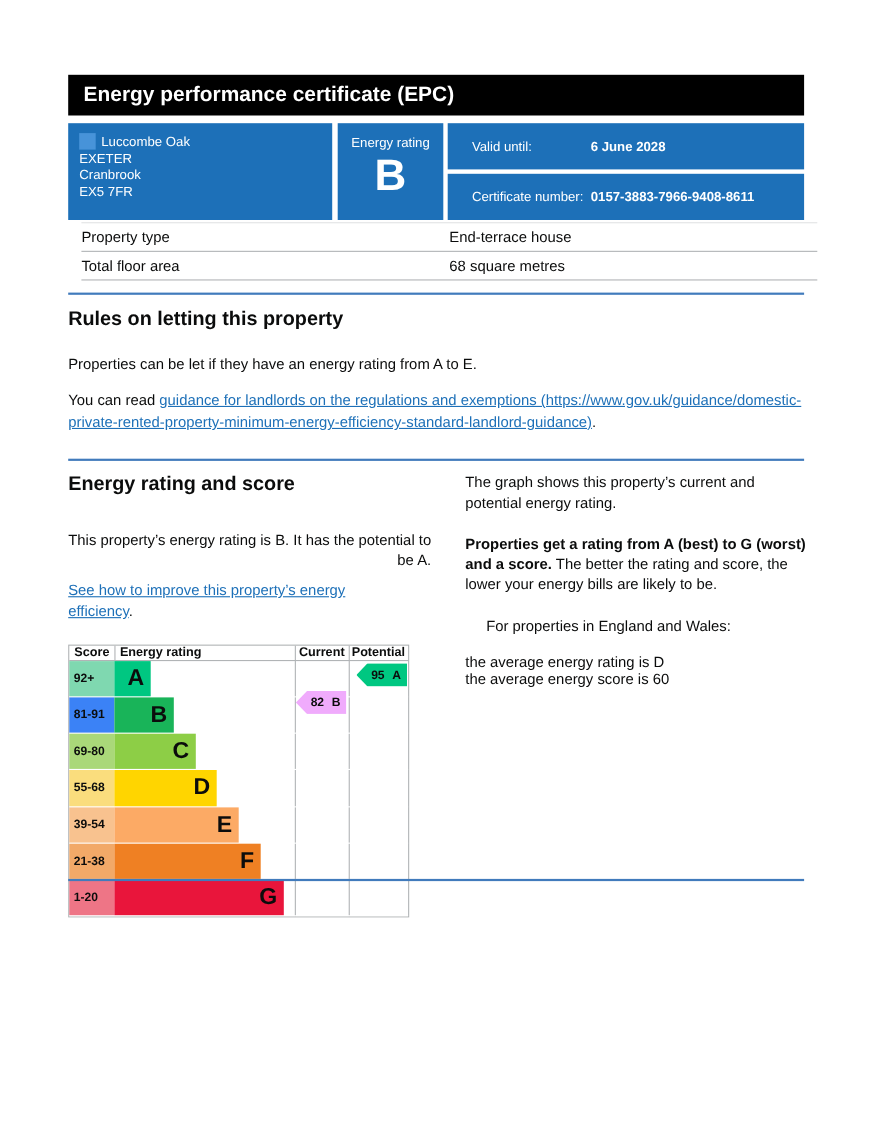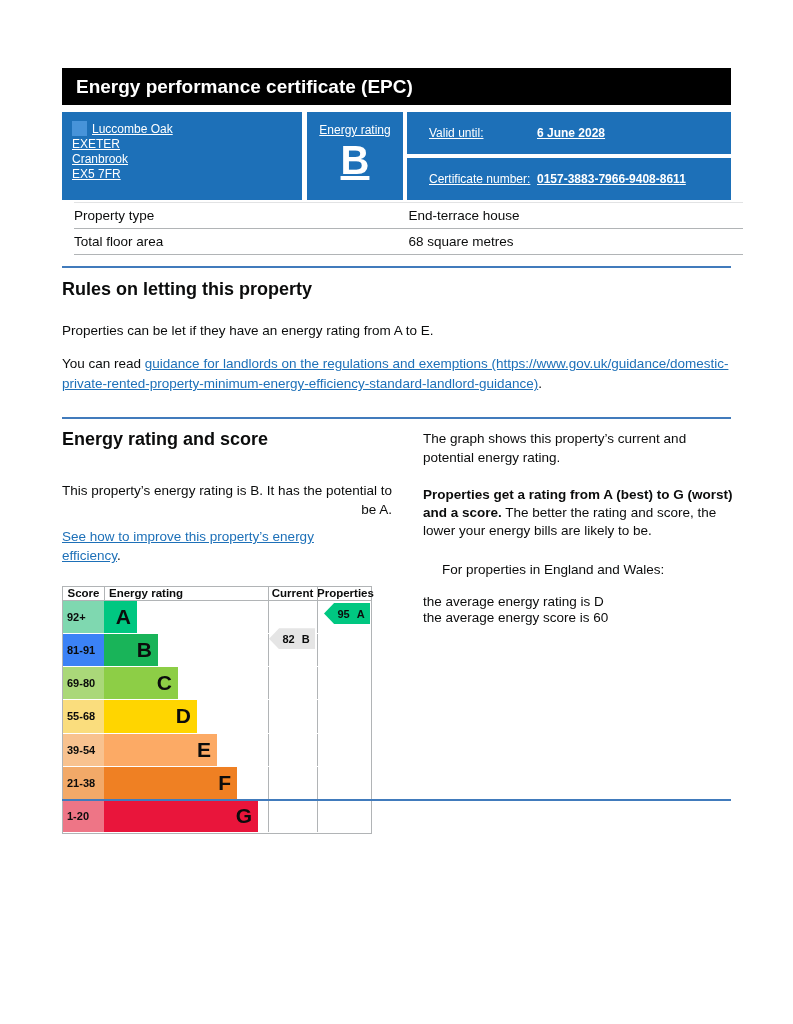--- a/index.html
+++ b/index.html
@@ -7,21 +7,21 @@
   body { font-family:"Liberation Sans", sans-serif; color:#0b0c0c; position:relative; overflow:hidden; }
   .abs { position:absolute; }
 
   
   .header-bar { left:62px; top:68px; width:669px; height:37px; background:#000; color:#fff;
                 display:flex; align-items:center; padding-left:14px; }
   .header-bar span { font-size:19px; font-weight:bold; }
 
   
   .summary-row { left:62px; top:112px; width:669px; height:88px; display:flex; }
-  .bluebox { background:#1d70b8; color:#fff;text-decoration:underline; }
+  .bluebox { background:#1d70b8; color:#fff; }
   .address-box { width:240px; padding:9px 10px; font-size:12px; line-height:15px; }
   .redact { display:inline-block; width:15px; height:15px; background:#4793d9; vertical-align:-3px; margin-right:5px; }
   .rating-box { width:96px; margin-left:5px; text-align:center; }
   .rating-box .rlabel { font-size:12px; margin-top:11px; }
   .rating-box .rvalue { font-size:40px; font-weight:bold; line-height:46px; }
   .right-col { margin-left:4px; flex:1; display:flex; flex-direction:column; gap:4px; }
   .info-box { flex:1; display:flex; align-items:center; padding-left:22px; font-size:12px; }
   .info-label { width:108px; }
   .info-value { font-weight:bold; }
 
@@ -130,21 +130,21 @@
     <div>the average energy rating is D</div>
     <div>the average energy score is 60</div>
   </div>
 
   <div class="abs chart">
     <div class="chart-inner">
       <div class="chart-header">
         <span class="ch-score">Score</span>
         <span class="ch-rating">Energy rating</span>
         <span class="ch-cur">Current</span>
-        <span class="ch-pot">Properties</span>
+        <span class="ch-pot">Potential</span>
       </div>
       <div class="vline-score"></div>
       <div class="vline" style="left:205px;"></div>
       <div class="vline" style="left:254px;"></div>
       <div class="chart-rows" id="chart-rows">
           <div class="chart-row">
             <div class="score-cell" style="background: rgb(127, 216, 176);">92+</div>
             <div class="band-bar" style="background: rgb(0, 199, 129); width: 33px;">A</div>
           </div>
           <div class="chart-row">
@@ -166,21 +166,21 @@
           <div class="chart-row">
             <div class="score-cell" style="background: rgb(242, 169, 104);">21-38</div>
             <div class="band-bar" style="background: rgb(239, 128, 35); width: 133px;">F</div>
           </div>
           <div class="chart-row">
             <div class="score-cell" style="background: rgb(238, 117, 134);">1-20</div>
             <div class="band-bar" style="background: rgb(233, 21, 59); width: 154px;">G</div>
           </div>
         </div>
       <div id="arrow-layer">
-          <div class="arrow" style="background: #e5e5e5; left: 206px; width: 46px; top: 41.2143px;">
+          <div class="arrow" style="background: #f0abfc; left: 206px; width: 46px; top: 41.2143px;">
             <span>82</span>
             <span>B</span>
           </div>
           <div class="arrow" style="background: rgb(0, 199, 129); left: 261px; width: 46px; top: 16.0714px;">
             <span>95</span>
             <span>A</span>
           </div>
         </div>
     </div>
   </div>

